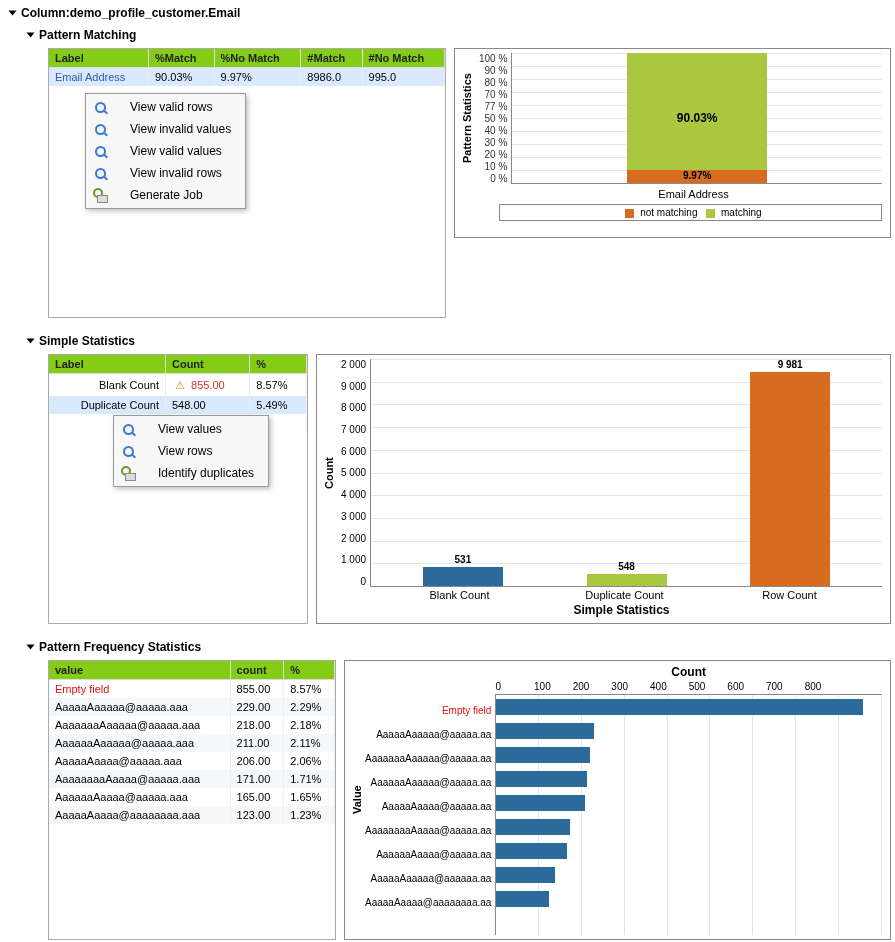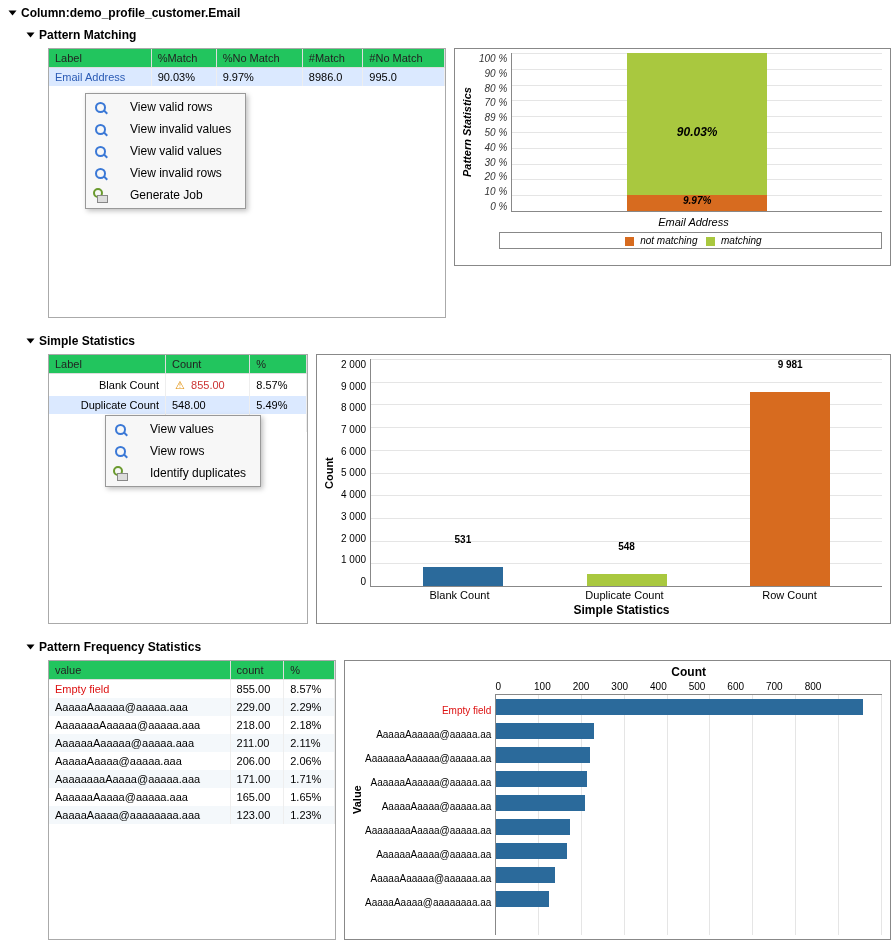--- a/index.html
+++ b/index.html
@@ -32,22 +32,22 @@
   .indent-2 { padding-left: 24px; text-align: center; }
   .row-flex { display: flex; gap: 8px; margin-bottom: 14px;}
   table.grid {
     border-collapse: collapse;
     width: 100%;
     background: #fff;
     font-size: 11px;
   }
   table.grid th {
     text-align: left;
-    font-weight: normal;
-    background: #22c55e;
+    font-weight: bold;
+    background: #84cc16;
     border-right: 1px solid #ddd;
     border-bottom: 1px solid #ddd;
     padding: 3px 6px;
     color: #222;
   }
   table.grid td {
     border-right: 1px solid #eee;
     padding: 3px 6px;
   }
   table.grid tr.sel { background: #dbe9ff; }
@@ -95,21 +95,21 @@
     content:"⚠"; color:#e08b00; font-size:11px;
   }
   
   .chart-box {
     border: 1px solid #888;
     background:#fff;
     position: relative;
     flex: 1;
     padding: 4px 8px 4px 4px;
   }
-  .c1 { width: 400px; height: 218px; display:flex; flex-direction:column;font-style:italic; }
+  .c1 { width: 400px; height: 190px; display:flex; flex-direction:column; }
   .c1-body { flex:1; display:flex; }
   .c1-ylabel{
     writing-mode: vertical-rl; transform: rotate(180deg);
     font-size: 11px; font-weight: bold; text-align:center; padding:0 2px;
   }
   .c1-axis-y{
     display:flex; flex-direction:column; justify-content:space-between;
     font-size:10px; color:#333; text-align:right; padding: 0 4px; border-right:1px solid #888;
   }
   .c1-plot{
@@ -135,21 +135,21 @@
   .c2-axis-y{
     display:flex; flex-direction:column; justify-content:space-between;
     font-size:10px; text-align:right; padding:0 4px; border-right:1px solid #888;
   }
   .c2-plot{
     flex:1; display:flex; align-items:flex-end; justify-content:space-around;
     border-bottom:1px solid #888;
     background-image: repeating-linear-gradient(to top, transparent 0, transparent calc(10% - 1px), #e5e5e5 calc(10% - 1px), #e5e5e5 10%);
     padding:0 10px;
   }
-  .c2-col{ width:95px; display:flex; flex-direction:column; align-items:center; height:100%; justify-content:flex-end;gap:20px;}
+  .c2-col{ width:95px; display:flex; flex-direction:column; align-items:center; height:100%; justify-content:flex-end;}
   .c2-col .val{ font-size:10px; font-weight:bold; margin-bottom:2px;}
   .c2-col .bar{ width:80px; }
   .c2-xlabels{ display:flex; justify-content:space-around; font-size:11px; padding:2px 10px 0 56px;}
   .c2-title{ text-align:center; font-weight:bold; font-size:12px; padding:2px 0 2px 40px;}
 
   
   .c3 { height:280px; display:flex; }
   .c3-ylabel{ writing-mode: vertical-rl; transform: rotate(180deg); font-weight:bold; font-size:11px; text-align:center; padding:0 2px;}
   .c3-cats{
     display:flex; flex-direction:column; font-size:10px; text-align:right;
@@ -238,21 +238,21 @@
   </div>
 
   <div class="chart-box c1">
     <div class="c1-body">
       <div class="c1-ylabel">Pattern Statistics</div>
       <div class="c1-axis-y" id="c1ticks">
           <div>100 %</div>
           <div>90 %</div>
           <div>80 %</div>
           <div>70 %</div>
-          <div>89 %</div>
+          <div>77 %</div>
           <div>50 %</div>
           <div>40 %</div>
           <div>30 %</div>
           <div>20 %</div>
           <div>10 %</div>
           <div>0 %</div>
         </div>
       <div class="c1-plot">
         <div class="c1-bar">
           <div class="seg-match" style="height:100%;">
@@ -304,21 +304,21 @@
           <td>5.49%</td>
         </tr>
         <tr>
           <td style="text-align:right; overflow:hidden">Row Cou</td>
           <td></td>
           <td></td>
         </tr>
       </tbody>
     </table>
 
-    <div class="context-menu" style="left:56px; top:60px;">
+    <div class="context-menu" style="left:64px; top:60px;">
       <div class="mi">
         <span class="ic ic-mag"></span>
         <span>View values</span>
       </div>
       <div class="mi">
         <span class="ic ic-mag"></span>
         <span>View rows</span>
       </div>
       <div class="mi">
         <span class="ic ic-job"></span>

